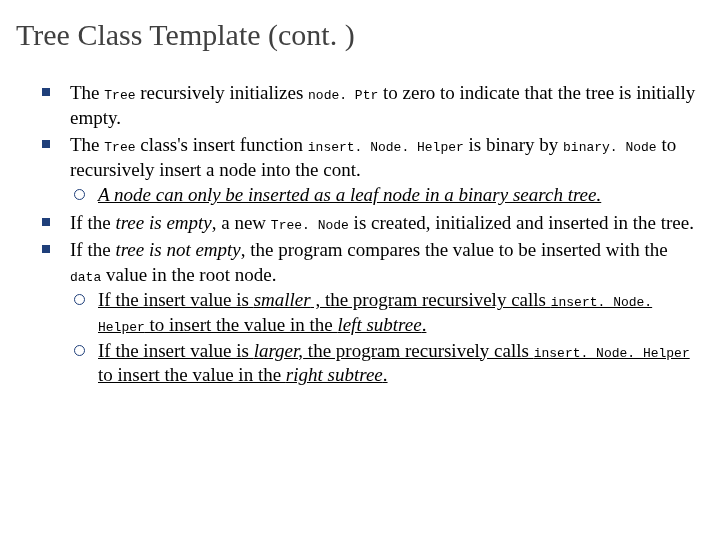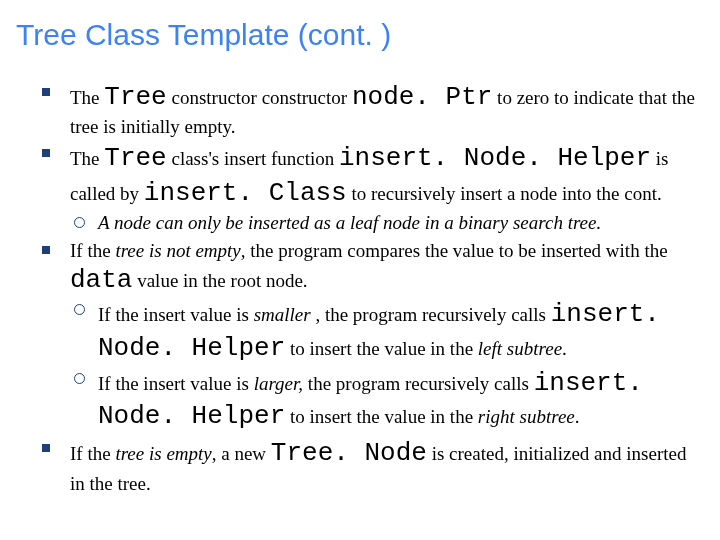--- a/index.html
+++ b/index.html
@@ -9,24 +9,24 @@
     background: #fff;
     font-family: Georgia, 'Times New Roman', serif;
     color: #000;
     overflow: hidden;
     position: relative;
   }
   .slide {
     padding: 18px 18px 18px 12px;
   }
   .title {
-    font-family: Liberation Sans, sans-serif;
+    font-family: Liberation Serif, serif;
     font-size: 30px;
     font-weight: 400;
-    color: #3b82f6;
+    color: #404040;
     margin-bottom: 28px;
     margin-left: 4px;
   }
   .content {
     padding-left: 30px;
     padding-right: 6px;
   }
   ul.lvl1 {
     list-style: none;
   }
@@ -43,20 +43,21 @@
     position: absolute;
     left: 0;
     top: 8px;
     width: 8px;
     height: 8px;
     background: #1f3f7a;
   }
   ul.lvl2 {
     list-style: none;
     margin-top: 1px;
+    text-decoration: underline;
   }
   ul.lvl2 > li {
     position: relative;
     padding-left: 28px;
     font-size: 19px;
     line-height: 1.3;
     margin-bottom: 1px;
     font-family: 'Times New Roman', Georgia, serif;
   }
   ul.lvl2 > li::before {
@@ -65,56 +66,56 @@
     left: 4px;
     top: 6px;
     width: 9px;
     height: 9px;
     border: 1.5px solid #1f3f7a;
     border-radius: 50%;
     background: transparent;
   }
   .code {
     font-family: 'Courier New', Courier, monospace;
-    font-size: 26px;
+    font-size: 13px;
   }
   .ital { font-style: italic; }
 </style>
 </head>
 <body>
 
 <div class="slide">
   <h1 class="title">Tree Class Template (cont. )</h1>
   <div class="content">
     <ul class="lvl1">
 
       <li>
-        <span>The </span><span class="code">Tree</span><span> constructor constructor </span><span class="code">node. Ptr</span><span> to zero to indicate that the tree is initially empty.</span>
+        <span>The </span><span class="code">Tree</span><span> recursively initializes </span><span class="code">node. Ptr</span><span> to zero to indicate that the tree is initially empty.</span>
       </li>
 
       <li>
-        <span>The </span><span class="code">Tree</span><span> class's insert function </span><span class="code">insert. Node. Helper</span><span> is called by </span><span class="code">insert. Class</span><span> to recursively insert a node into the cont.</span>
+        <span>The </span><span class="code">Tree</span><span> class's insert function </span><span class="code">insert. Node. Helper</span><span> is binary by </span><span class="code">binary. Node</span><span> to recursively insert a node into the cont.</span>
         <ul class="lvl2">
           <li>
             <span class="ital">A node can only be inserted as a leaf node in a binary search tree.</span>
           </li>
         </ul>
+      </li>
+
+      <li>
+        <span>If the </span><span class="ital">tree is empty</span><span>, a new </span><span class="code">Tree. Node</span><span> is created, initialized and inserted in the tree.</span>
       </li>
 
       <li>
         <span>If the </span><span class="ital">tree is not empty</span><span>, the program compares the value to be inserted with the </span><span class="code">data</span><span> value in the root node.</span>
         <ul class="lvl2">
           <li>
             <span>If the insert value is </span><span class="ital">smaller</span><span> , the program recursively calls </span><span class="code">insert. Node. Helper</span><span> to insert the value in the </span><span class="ital">left subtree</span><span>.</span>
           </li>
           <li>
             <span>If the insert value is </span><span class="ital">larger,</span><span> the program recursively calls </span><span class="code">insert. Node. Helper</span><span> to insert the value in the </span><span class="ital">right subtree</span><span>.</span>
           </li>
         </ul>
       </li>
 
-      <li>
-        <span>If the </span><span class="ital">tree is empty</span><span>, a new </span><span class="code">Tree. Node</span><span> is created, initialized and inserted in the tree.</span>
-      </li>
-
     </ul>
   </div>
 </div>
 
 </body></html>

